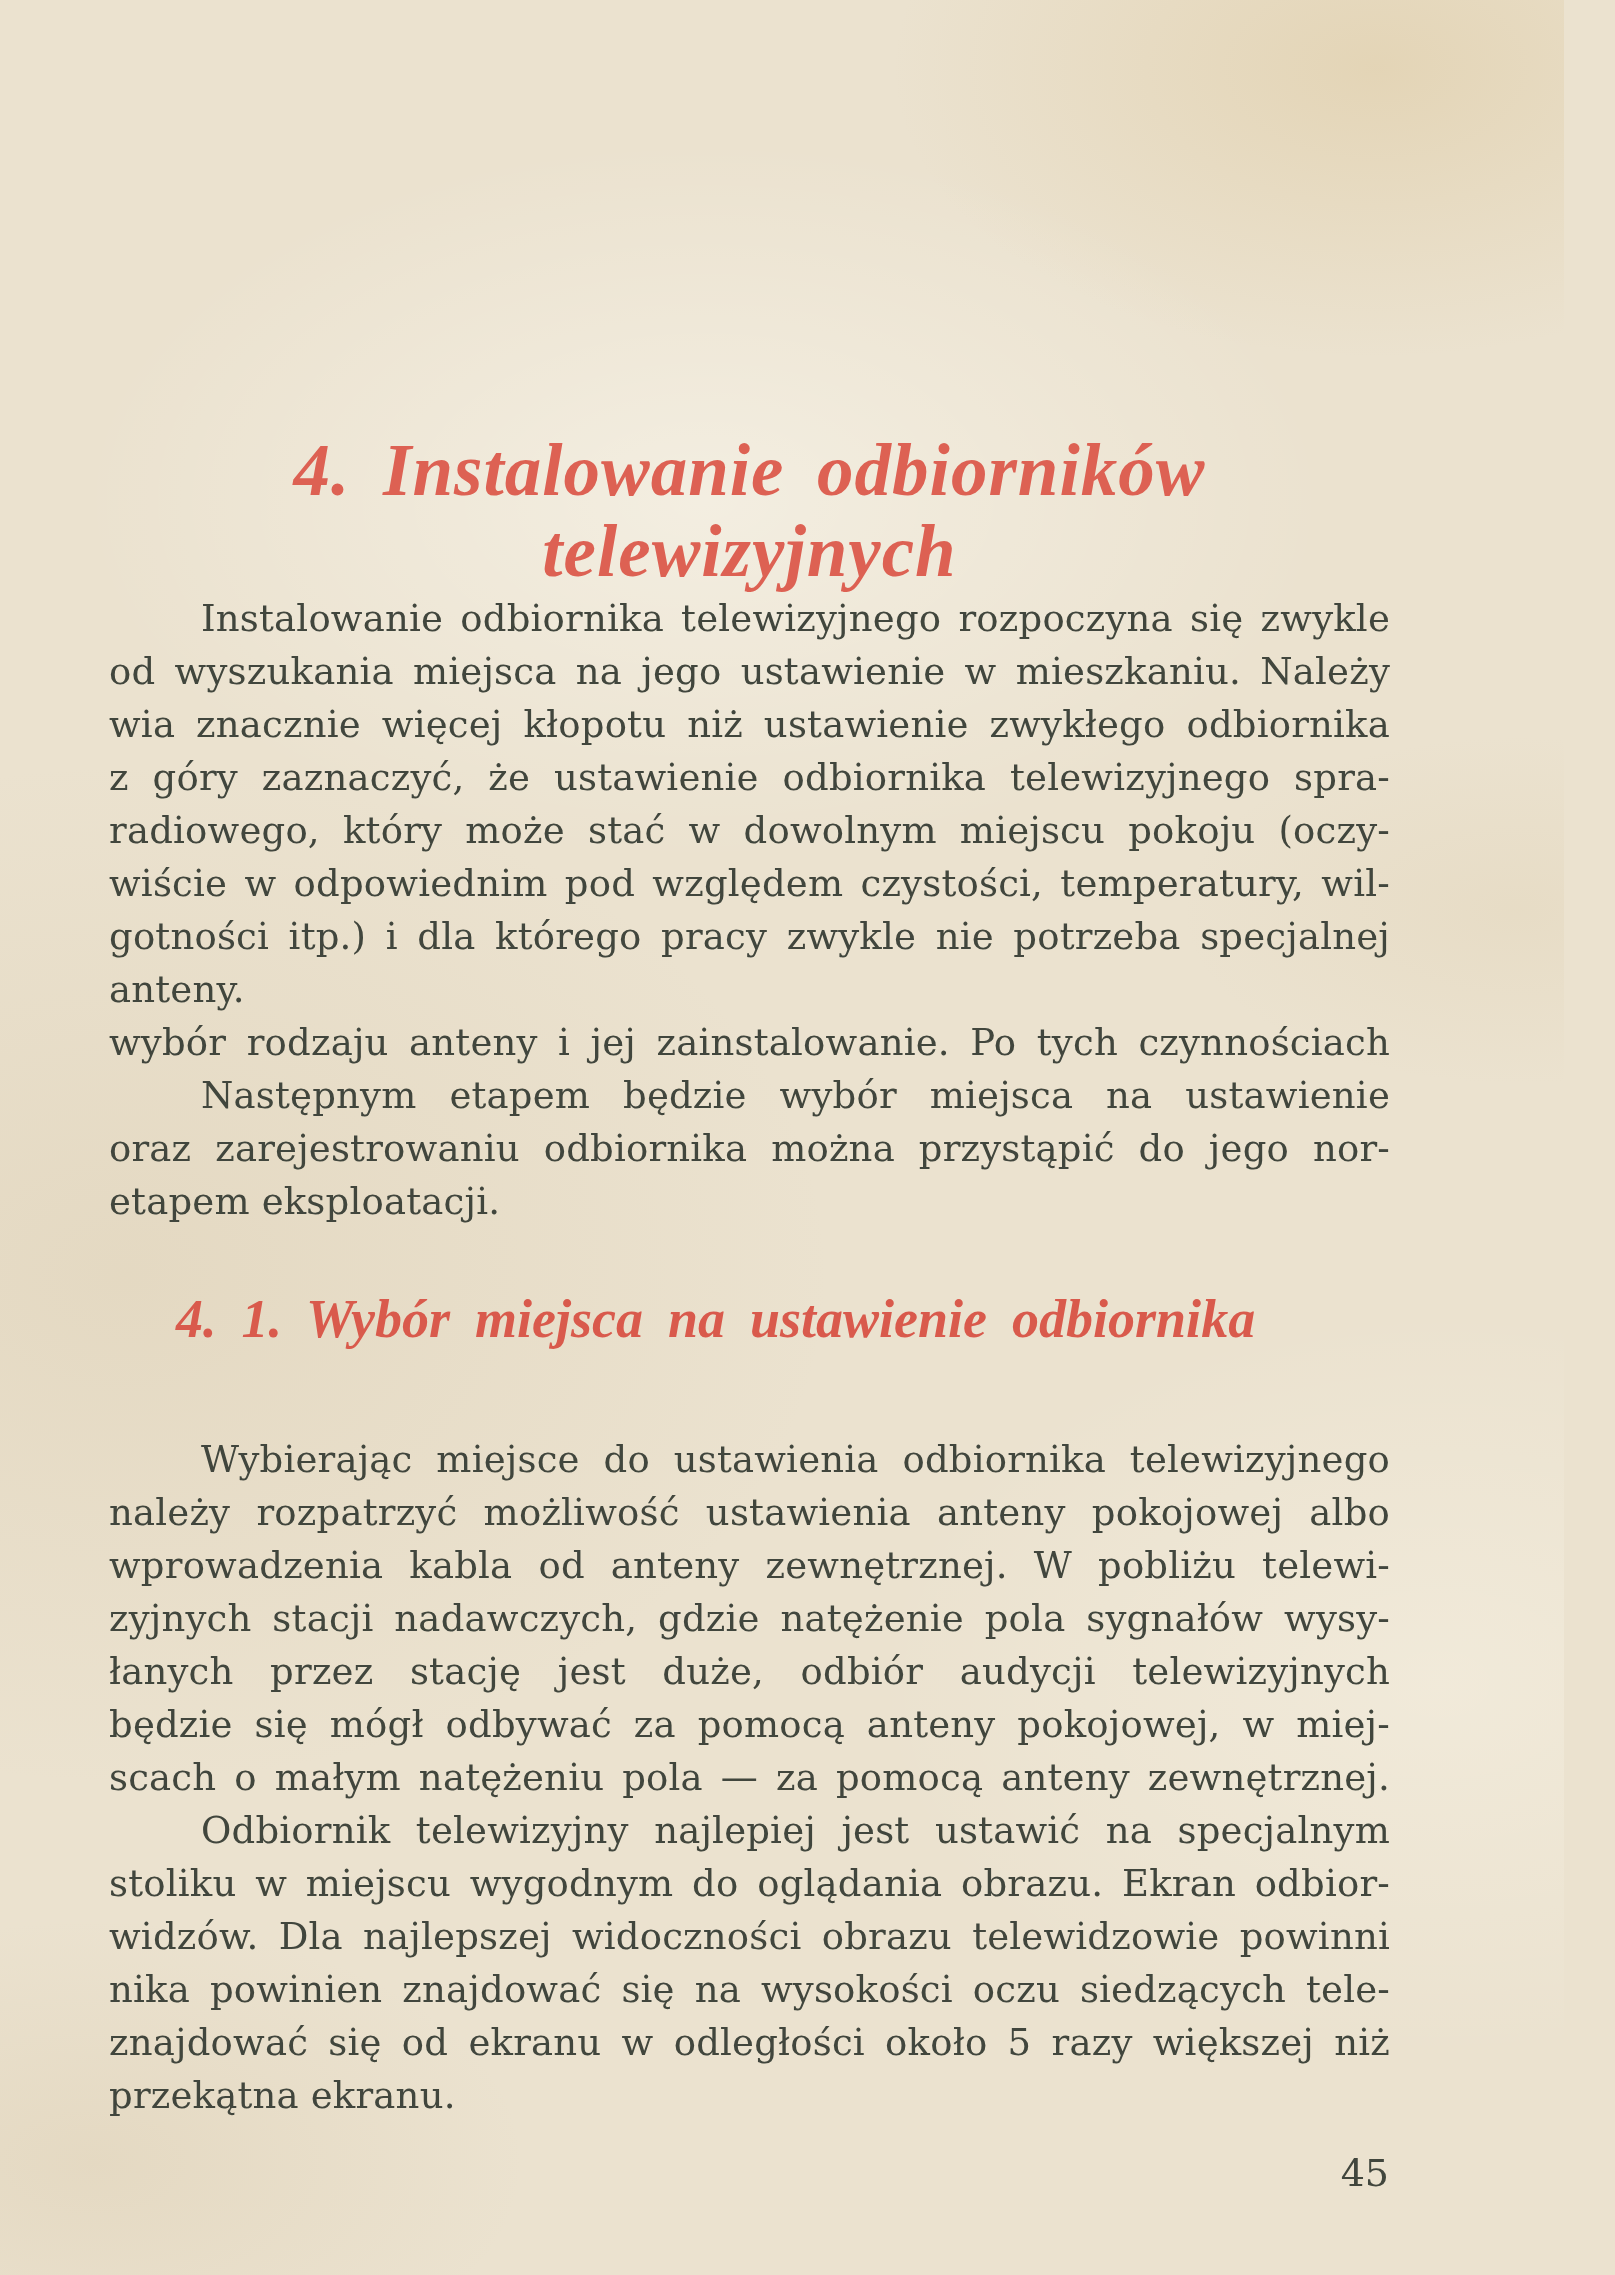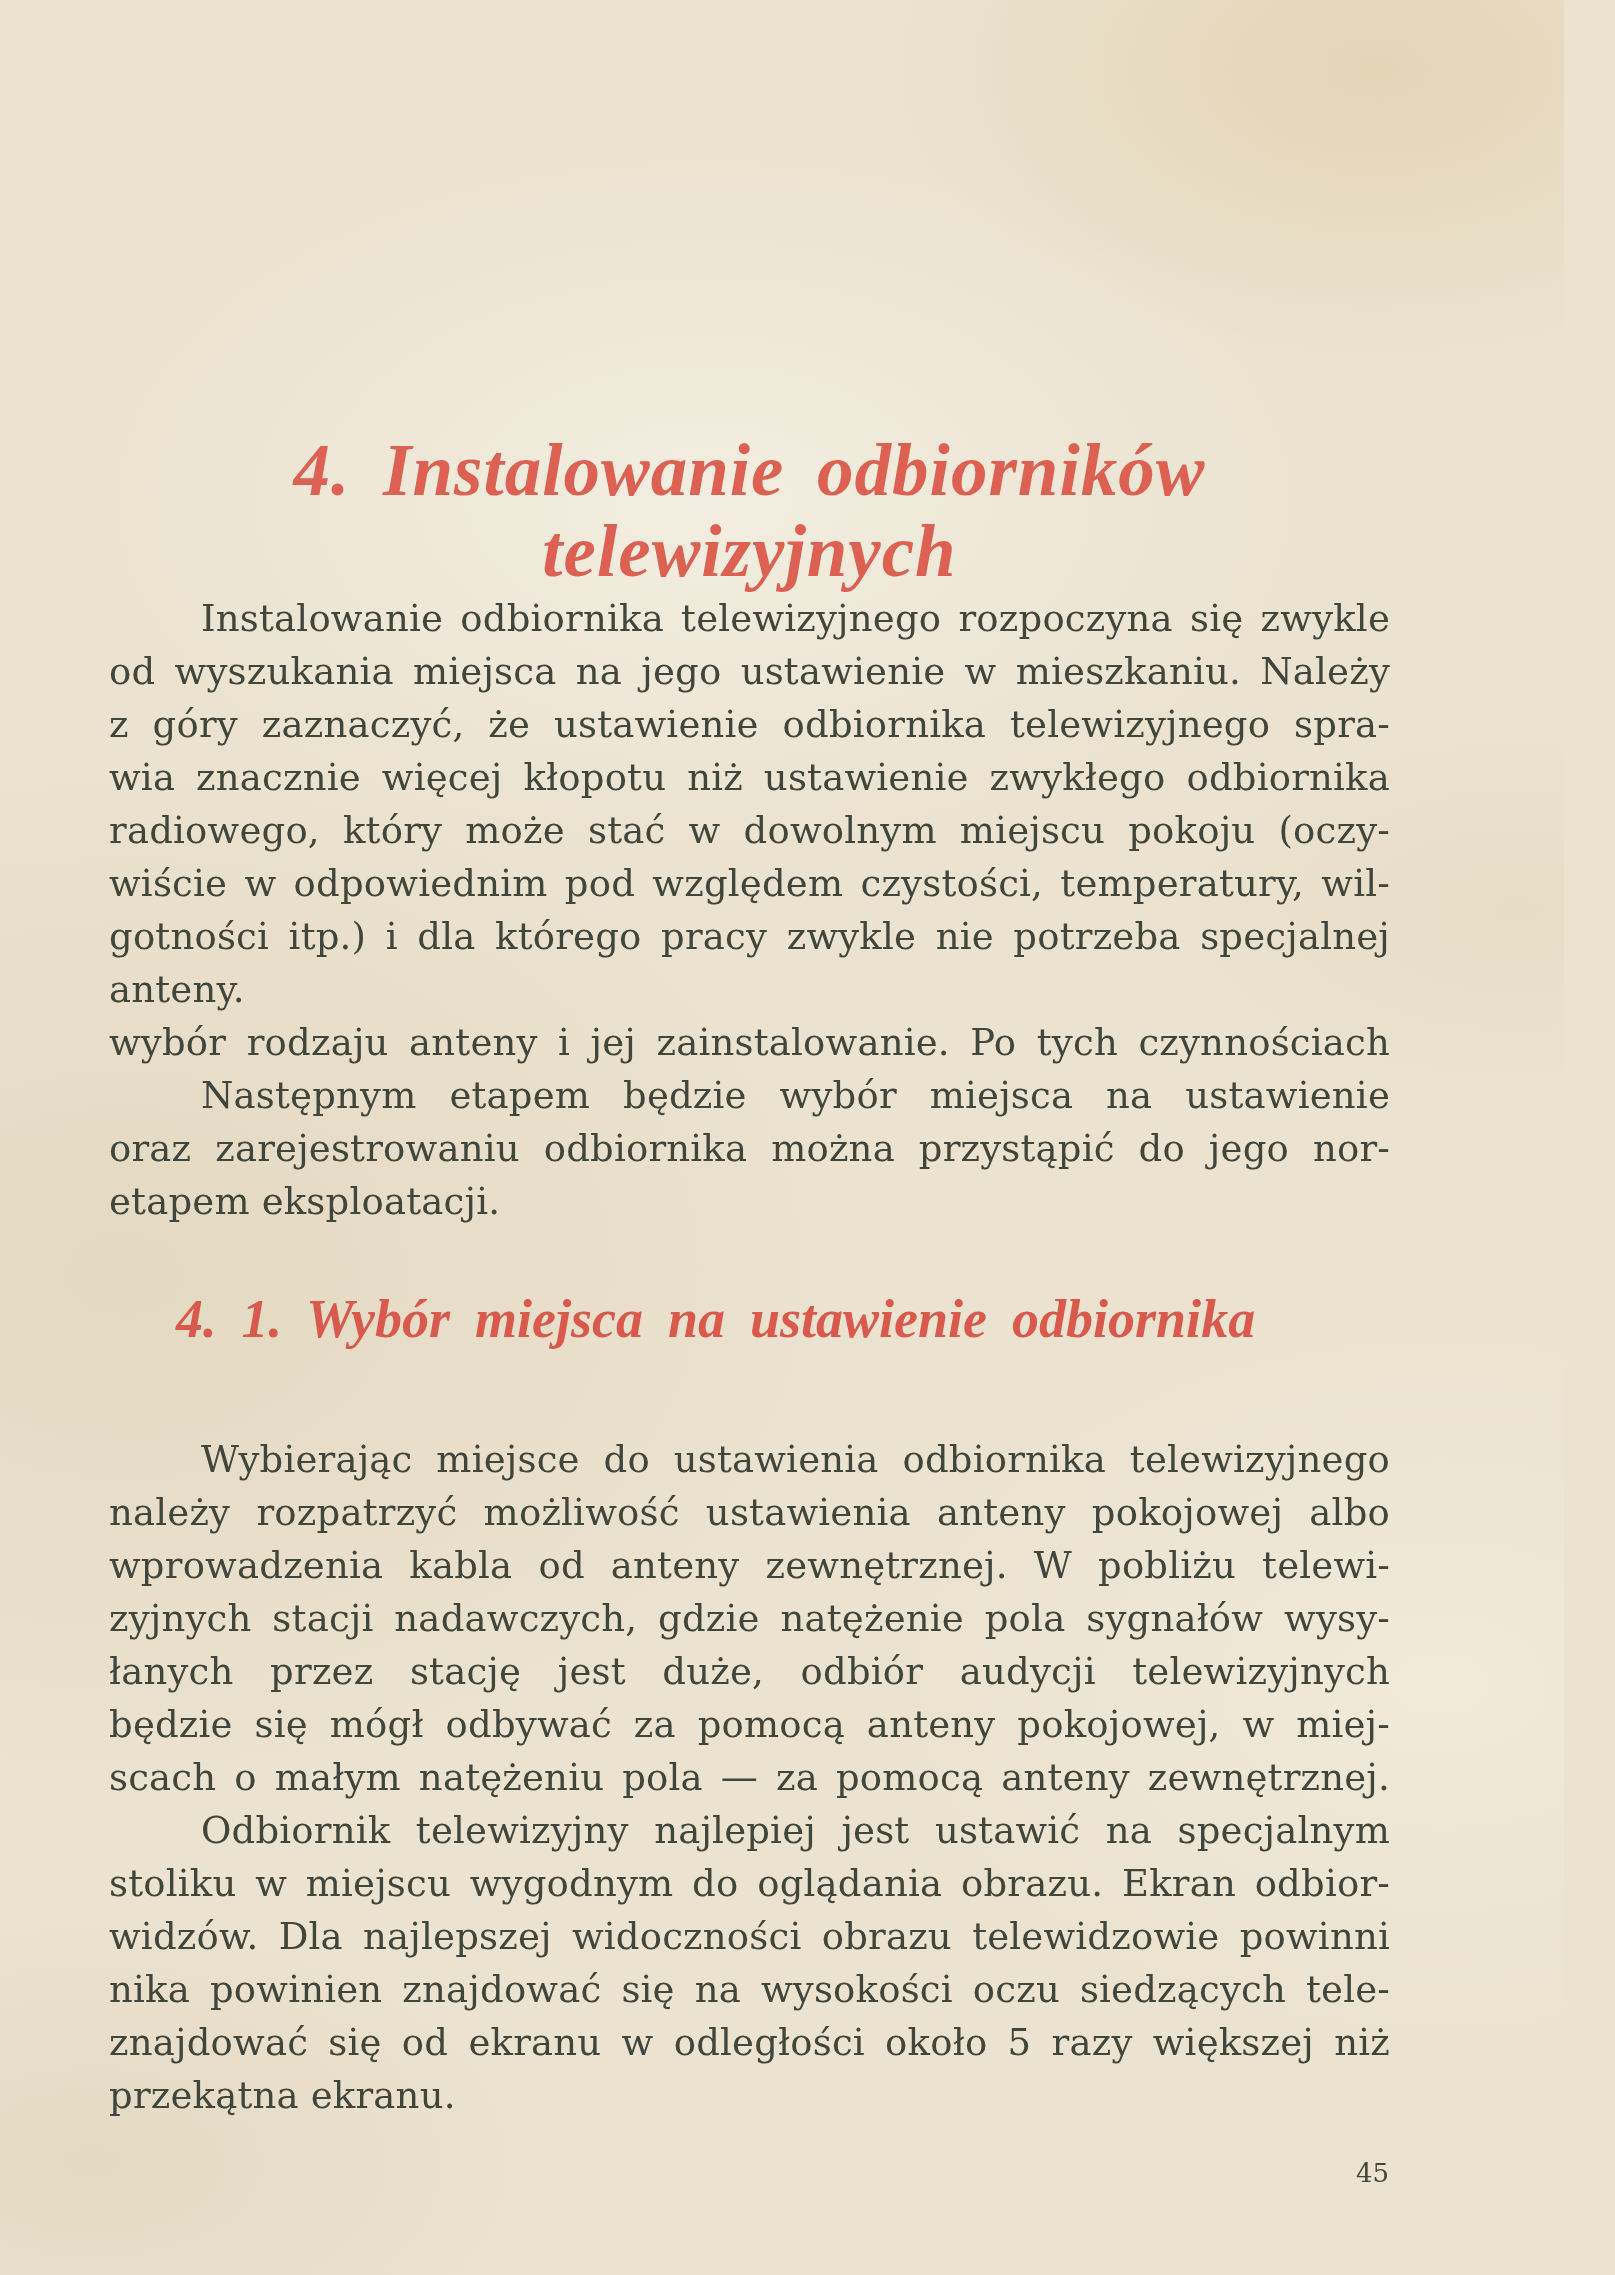--- a/index.html
+++ b/index.html
@@ -67,43 +67,43 @@
     font-weight:bold;
     font-size:54px;
     line-height:60px;
     word-spacing:11.5px;
     color:var(--red2);
   }
   .page-number{
     position:absolute;
     right:175px;
     bottom:81px;
-    font-size:26px;
+    font-size:38px;
     line-height:44px;
     color:var(--ink);
     text-align:right;
   }
 </style>
 </head>
 <body>
 
 <div class="page">
   <div class="content">
 
     <div class="chapter-heading">
       <div>4. Instalowanie odbiorników</div>
       <div>telewizyjnych</div>
     </div>
 
     <div class="body-text intro">
         <div class="para">
           <div class="line first">Instalowanie odbiornika telewizyjnego rozpoczyna się zwykle</div>
           <div class="line">od wyszukania miejsca na jego ustawienie w mieszkaniu. Należy</div>
+          <div class="line">wia znacznie więcej kłopotu niż ustawienie zwykłego odbiornika</div>
           <div class="line">z góry zaznaczyć, że ustawienie odbiornika telewizyjnego spra-</div>
-          <div class="line">wia znacznie więcej kłopotu niż ustawienie zwykłego odbiornika</div>
           <div class="line">radiowego, który może stać w dowolnym miejscu pokoju (oczy-</div>
           <div class="line">wiście w odpowiednim pod względem czystości, temperatury, wil-</div>
           <div class="line">gotności itp.) i dla którego pracy zwykle nie potrzeba specjalnej</div>
           <div class="line last">anteny.</div>
         </div>
         <div class="para">
           <div class="line">wybór rodzaju anteny i jej zainstalowanie. Po tych czynnościach</div>
           <div class="line first">Następnym etapem będzie wybór miejsca na ustawienie anteny,</div>
           <div class="line">oraz zarejestrowaniu odbiornika można przystąpić do jego nor-</div>
           <div class="line last">etapem eksploatacji.</div>

